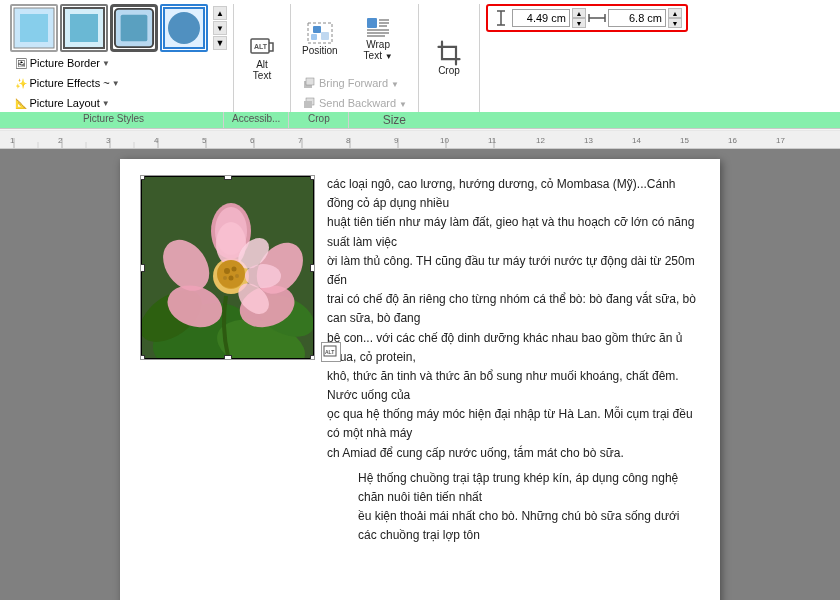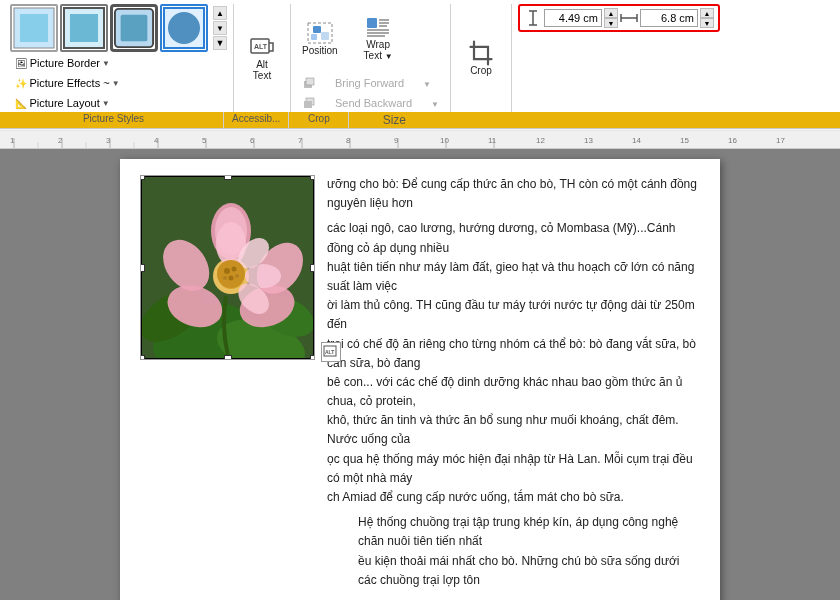--- a/index.html
+++ b/index.html
@@ -54,21 +54,21 @@
     .doc-text { font-size: 12px; line-height: 1.6; color: #222; overflow: hidden; }
     .doc-text p { margin-bottom: 6px; }
 
     
     .ribbon-full { background: #fff; border-bottom: 1px solid #c8c8c8; }
     .ribbon-main { display: flex; align-items: stretch; padding: 4px 4px 0 4px; gap: 0; }
 
     
     .access-group { display: flex; flex-direction: column; align-items: center; padding: 0 8px; border-right: 1px solid #d0d0d0; }
 
-    .small-btn { display: flex; align-items: flex-end; gap: 19px; padding: 2px 4px; cursor: pointer; border: 1px solid transparent; border-radius: 2px; font-size: 11px; }
+    .small-btn { display: flex; align-items: flex-end; gap: 3px; padding: 2px 4px; cursor: pointer; border: 1px solid transparent; border-radius: 2px; font-size: 11px; }
   </style>
 </head>
 <body>
 
 <div class="ribbon-full">
   <div class="ribbon-main">
 
     <div style="display:flex;flex-direction:column;padding:0 6px;border-right:1px solid #d0d0d0;">
       <div style="display:flex;align-items:center;gap:3px;margin-bottom:2px;">
 
@@ -224,21 +224,21 @@
           <input type="text" class="size-input" value="6.8 cm" style="">
           <div class="spin-btns">
             <div class="spin-btn">▲</div>
             <div class="spin-btn">▼</div>
           </div>
         </div>
       </div>
     </div>
   </div>
 
-  <div style="display:flex;background:#eab308;padding:0 4px;">
+  <div style="display:flex;background:#86efac;padding:0 4px;">
     <div style="font-size:10px;color:#555;text-align:center;border-right:1px solid #d0d0d0;padding:1px 8px;min-width:220px;">Picture Styles</div>
     <div style="font-size:10px;color:#555;text-align:center;border-right:1px solid #d0d0d0;padding:1px 8px;min-width:55px;">Accessib...</div>
     <div style="font-size:10px;color:#555;text-align:center;border-right:1px solid #d0d0d0;padding:1px 8px;min-width:60px;">Crop</div>
     <div style="font-size:12px;color:#555;text-align:center;padding:1px 8px;min-width:90px;">Size</div>
   </div>
 </div>
 
 <div class="ruler">
   <svg width="840" height="18" viewBox="0 0 840 18">
     <rect width="840" height="18" fill="#f0f0f0"></rect>
@@ -337,21 +337,20 @@
 
       <div class="alt-icon" style="position:absolute;bottom:-2px;right:-26px;">
         <svg width="16" height="14" viewBox="0 0 16 14">
           <rect x="1" y="1" width="12" height="10" fill="none" stroke="#555" stroke-width="1"></rect>
           <text x="2" y="9" font-size="5" fill="#555" font-weight="bold">ALT</text>
         </svg>
       </div>
     </div>
 
     <div class="doc-text">
-      <p>ưỡng cho bò: Để cung cấp thức ăn cho bò, TH còn có một cánh đồng nguyên liệu hơn</p>
       <p style="white-space:pre-line;">các loại ngô, cao lương, hướng dương, cỏ Mombasa (Mỹ)...Cánh đồng cỏ áp dụng nhiều
 huật tiên tiến như máy làm đất, gieo hạt và thu hoạch cỡ lớn có năng suất làm việc
 ời làm thủ công. TH cũng đầu tư máy tưới nước tự động dài từ 250m đến
 trai có chế độ ăn riêng cho từng nhóm cá thể bò:  bò đang vắt sữa, bò can sữa, bò đang
 bê con... với các chế độ dinh dưỡng khác nhau bao gồm thức ăn ủ chua, cỏ protein,
 khô, thức ăn tinh và thức ăn bổ sung như muối khoáng, chất đêm. Nước uống của
 ọc qua hệ thống máy móc hiện đại nhập từ Hà Lan. Mỗi cụm trại đều có một nhà máy
 ch Amiad để cung cấp nước uống, tắm mát cho bò sữa.</p>
       <p style="white-space:pre-line;margin-left:31px;">Hệ thống chuồng trại tập trung khép kín, áp dụng công nghệ chăn nuôi tiên tiến nhất
 ều kiện thoải mái nhất cho bò.  Những chú bò sữa sống dưới các chuồng trại lợp tôn</p>

